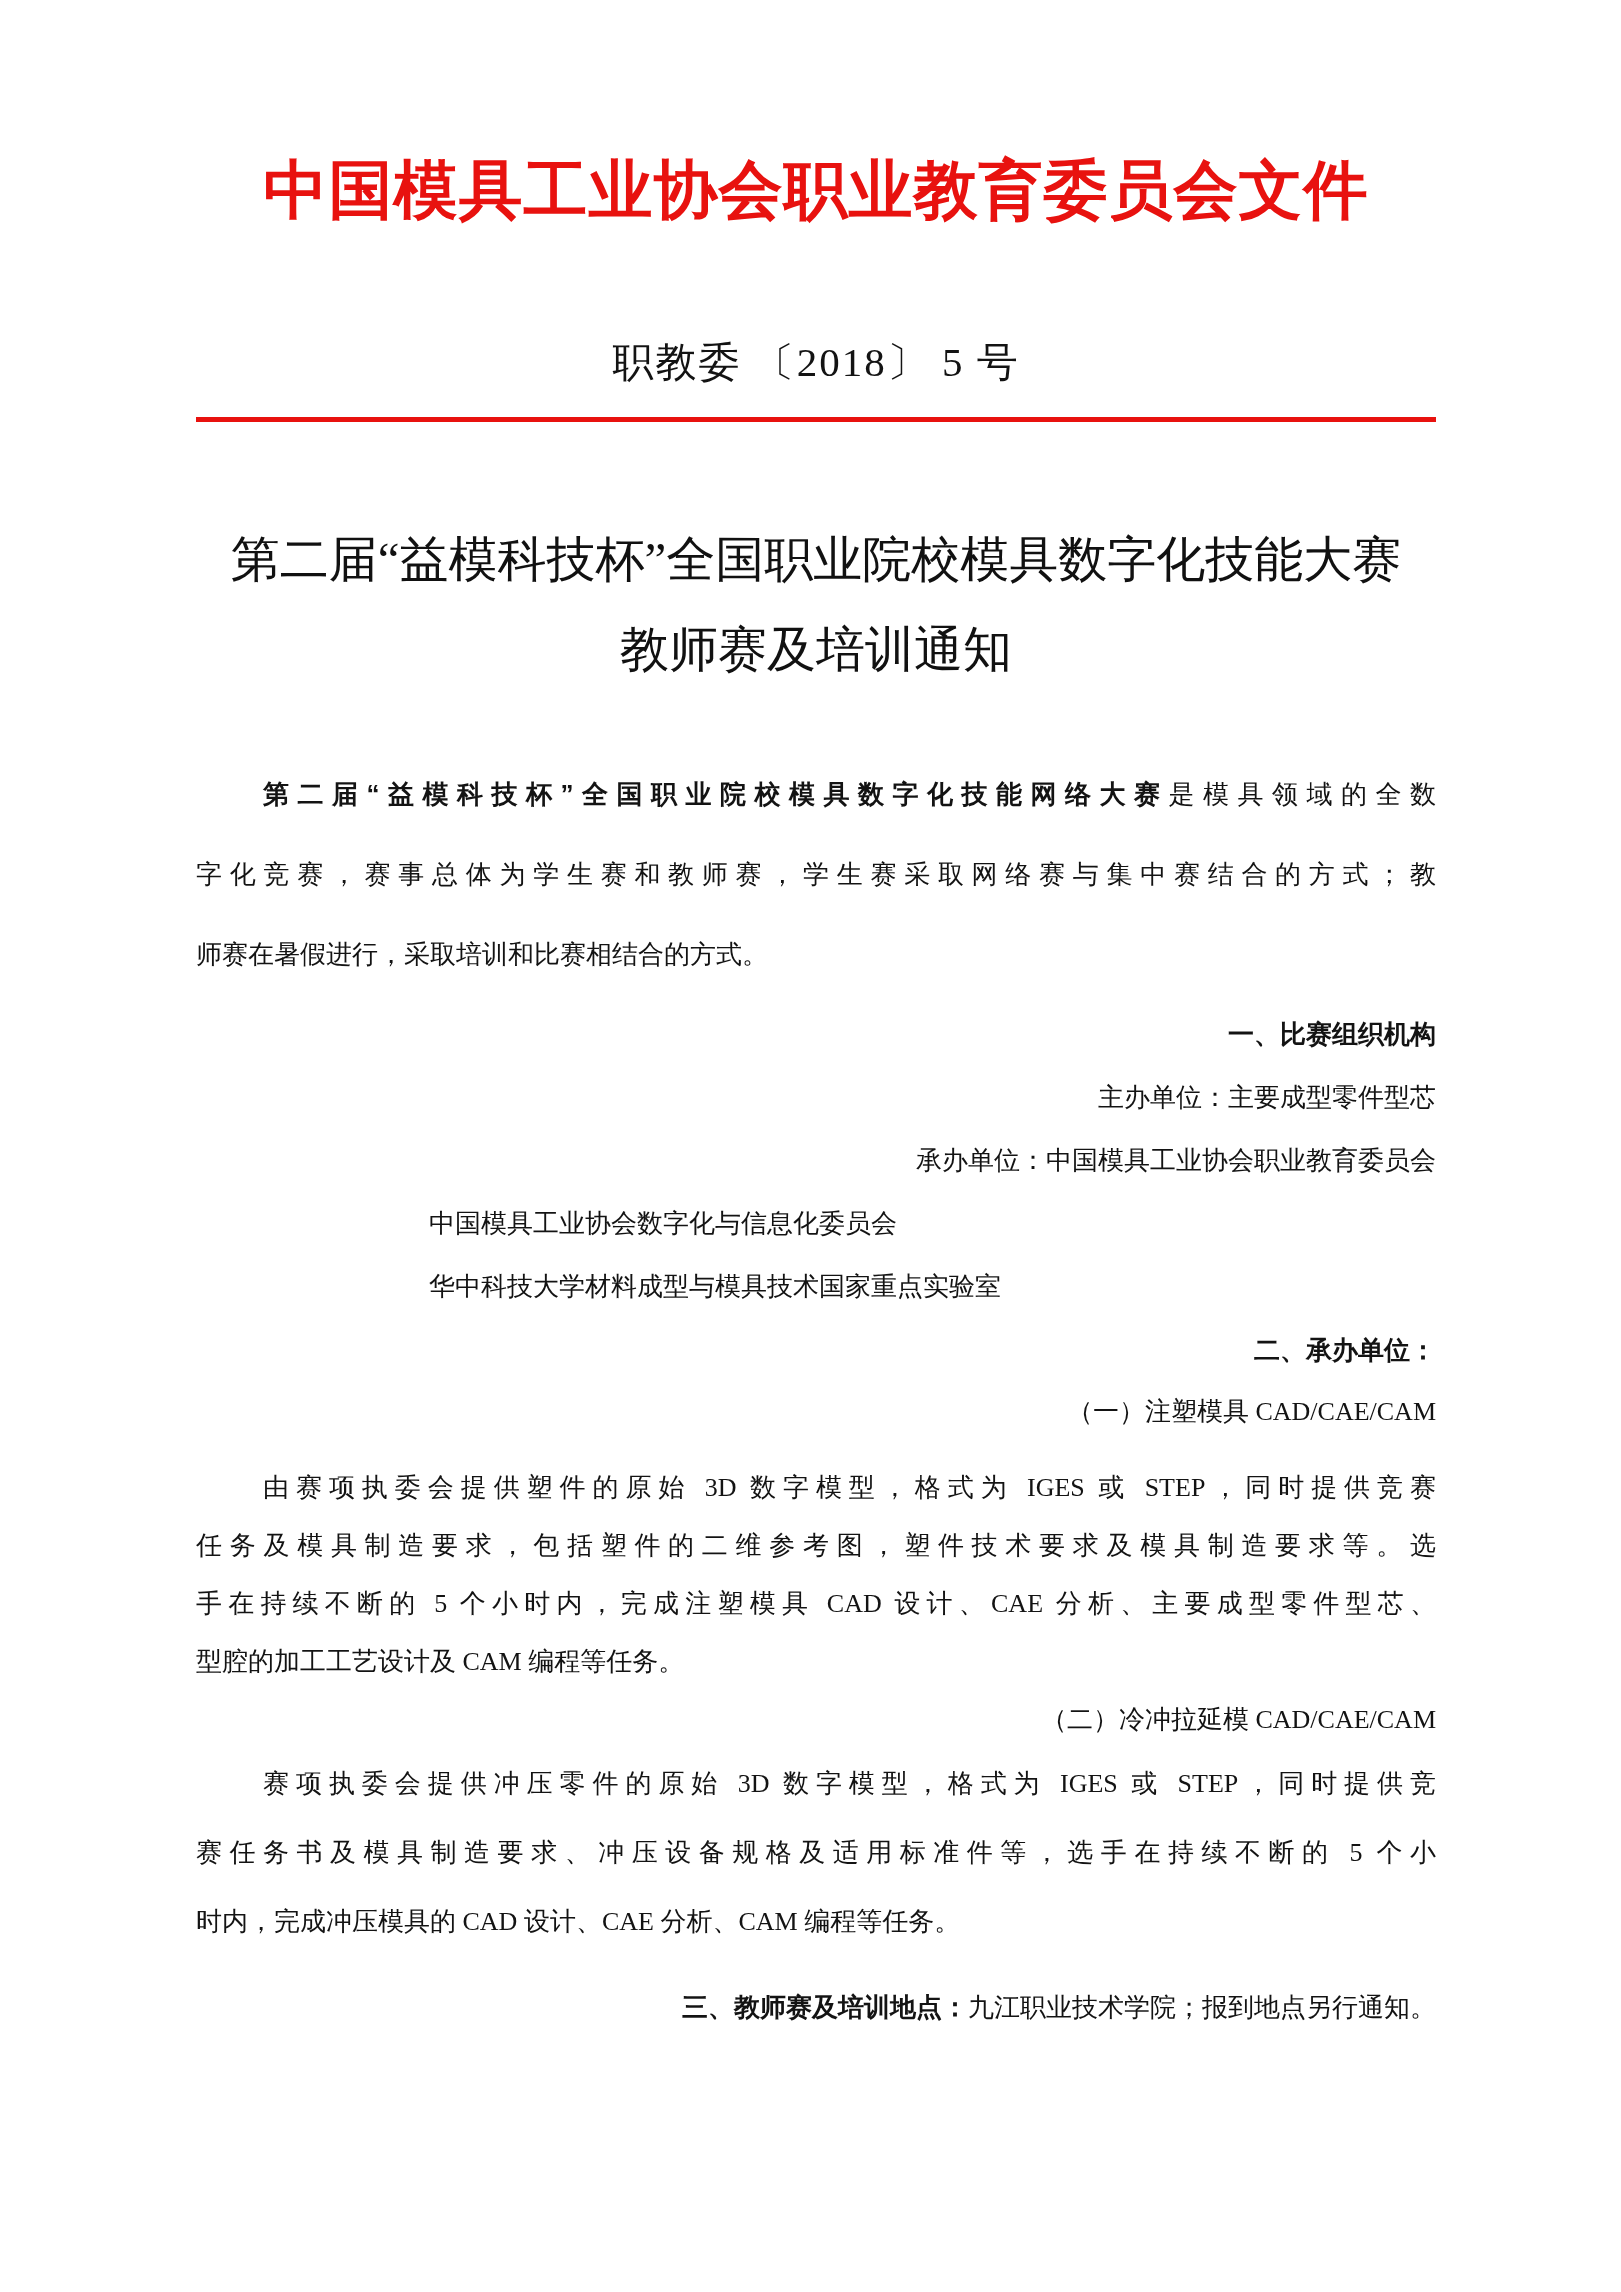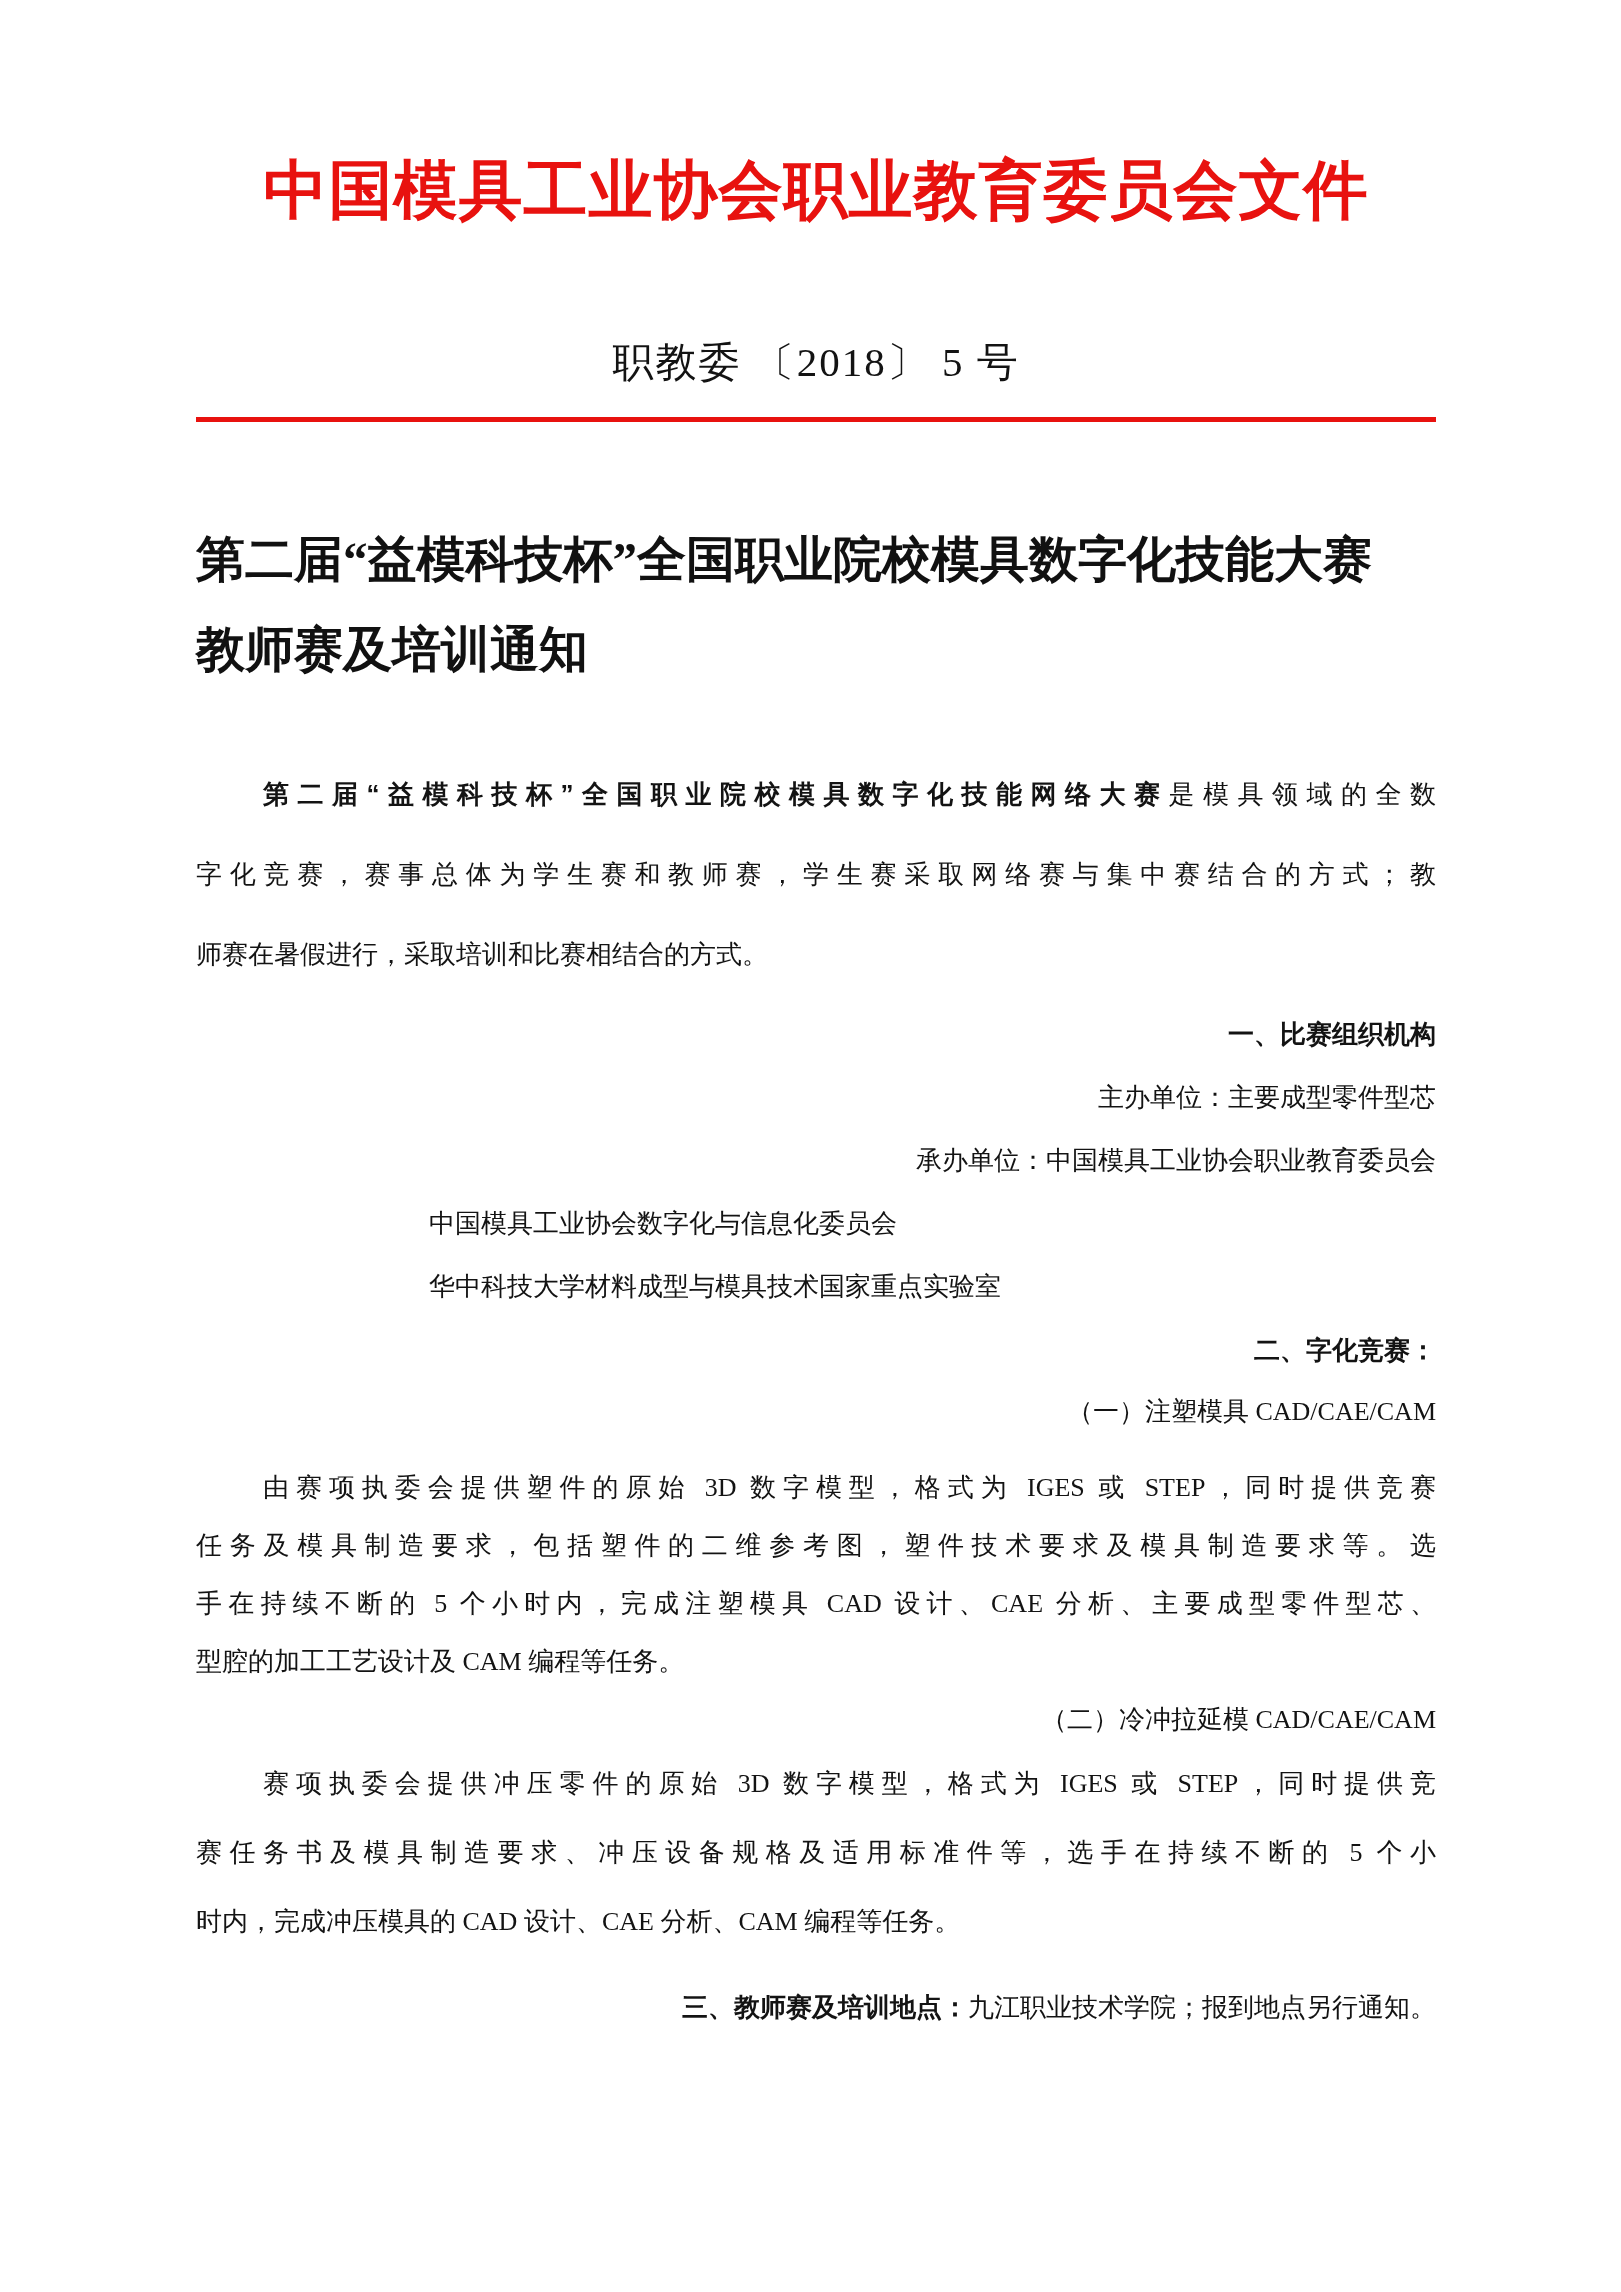--- a/index.html
+++ b/index.html
@@ -37,24 +37,24 @@
   .red-rule {
     margin-top: 24.5px;
     height: 5.9px;
     background: #e8120f;
     border: none;
   }
 
   
   .doc-title {
     margin-top: 93px;
-    text-align: left;
+    text-align: center;
     font-size: 49px;
     line-height: 90px;
-    font-weight: bold;
+    font-weight: normal;
     color: #111;
     font-family: "Liberation Serif", "DejaVu Serif", serif;
   }
 
   
   .t-line {
     font-size: 26px;
     white-space: nowrap;
   }
   .just {                   
@@ -100,21 +100,21 @@
   <div class="t-line lh82 indent2 just mt-p1"><span class="b">第二届“益模科技杯”全国职业院校模具数字化技能网络大赛</span><span>是模具领域的全数</span></div>
   <div class="t-line lh82 just">字化竞赛，赛事总体为学生赛和教师赛，学生赛采取网络赛与集中赛结合的方式；教</div>
   <div class="t-line lh82">师赛在暑假进行，采取培训和比赛相结合的方式。</div>
 
   <div class="t-line lh64 indent2 b mt-org">一、比赛组织机构</div>
   <div class="t-line lh64 indent2">主办单位：主要成型零件型芯</div>
   <div class="t-line lh64 indent2">承办单位：中国模具工业协会职业教育委员会</div>
   <div class="t-line lh64 indent7">中国模具工业协会数字化与信息化委员会</div>
   <div class="t-line lh64 indent7">华中科技大学材料成型与模具技术国家重点实验室</div>
 
-  <div class="t-line lh62 indent2 b mt-ev">二、字化竞赛：</div>
+  <div class="t-line lh62 indent2 b mt-ev">二、承办单位：</div>
   <div class="t-line lh62 indent2">（一）注塑模具 CAD/CAE/CAM</div>
 
   <div class="t-line lh59 indent2 just mt-i1">由赛项执委会提供塑件的原始 3D 数字模型，格式为 IGES 或 STEP，同时提供竞赛</div>
   <div class="t-line lh59 just">任务及模具制造要求，包括塑件的二维参考图，塑件技术要求及模具制造要求等。选</div>
   <div class="t-line lh59 just">手在持续不断的 5 个小时内，完成注塑模具 CAD 设计、CAE 分析、主要成型零件型芯、</div>
   <div class="t-line lh59">型腔的加工工艺设计及 CAM 编程等任务。</div>
 
   <div class="t-line lh59 indent2">（二）冷冲拉延模 CAD/CAE/CAM</div>
   <div class="t-line lh70 indent2 just">赛项执委会提供冲压零件的原始 3D 数字模型，格式为 IGES 或 STEP，同时提供竞</div>
   <div class="t-line lh70 just">赛任务书及模具制造要求、冲压设备规格及适用标准件等，选手在持续不断的 5 个小</div>

